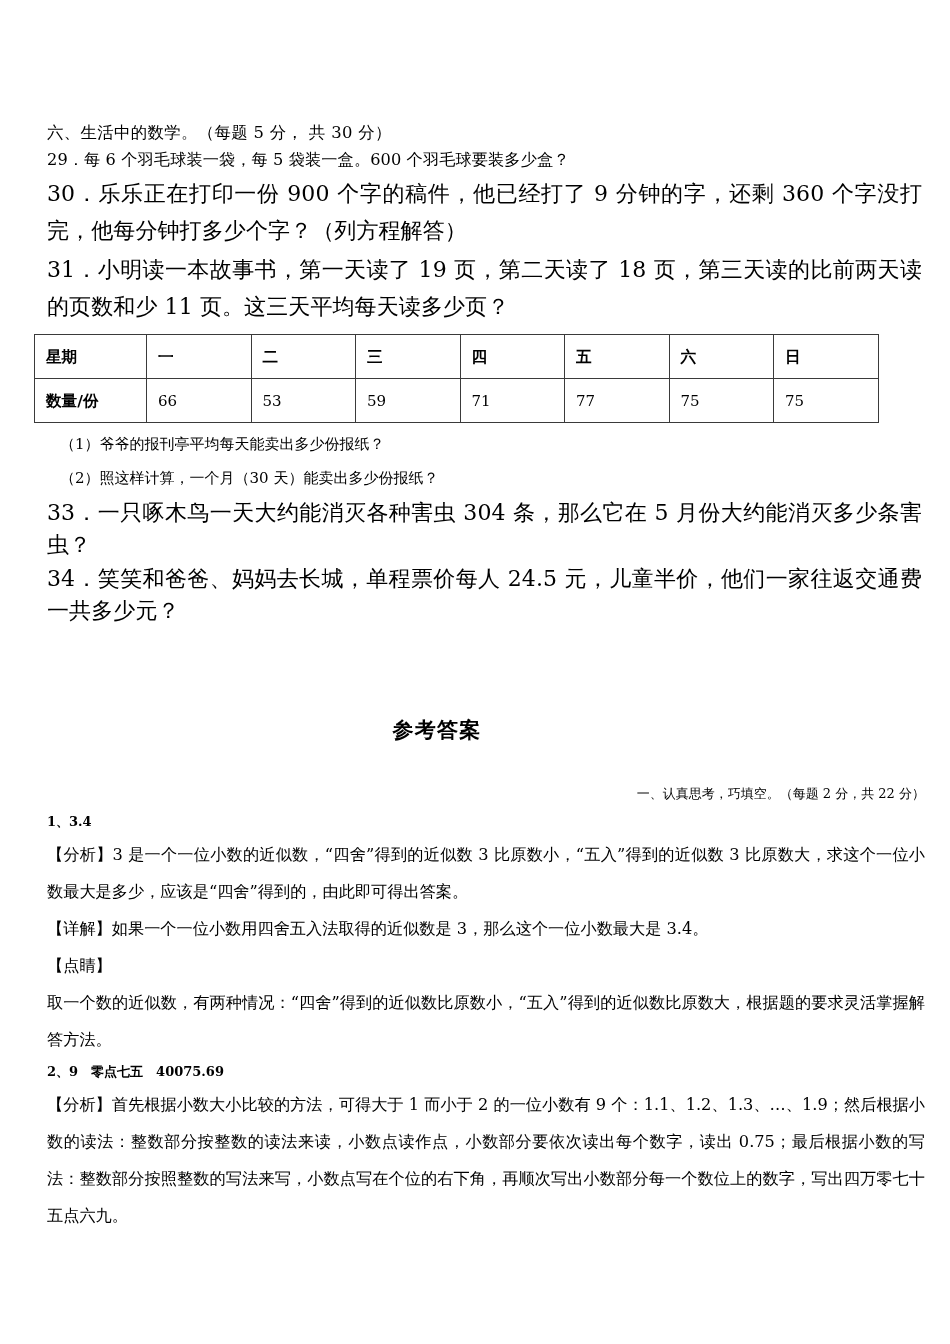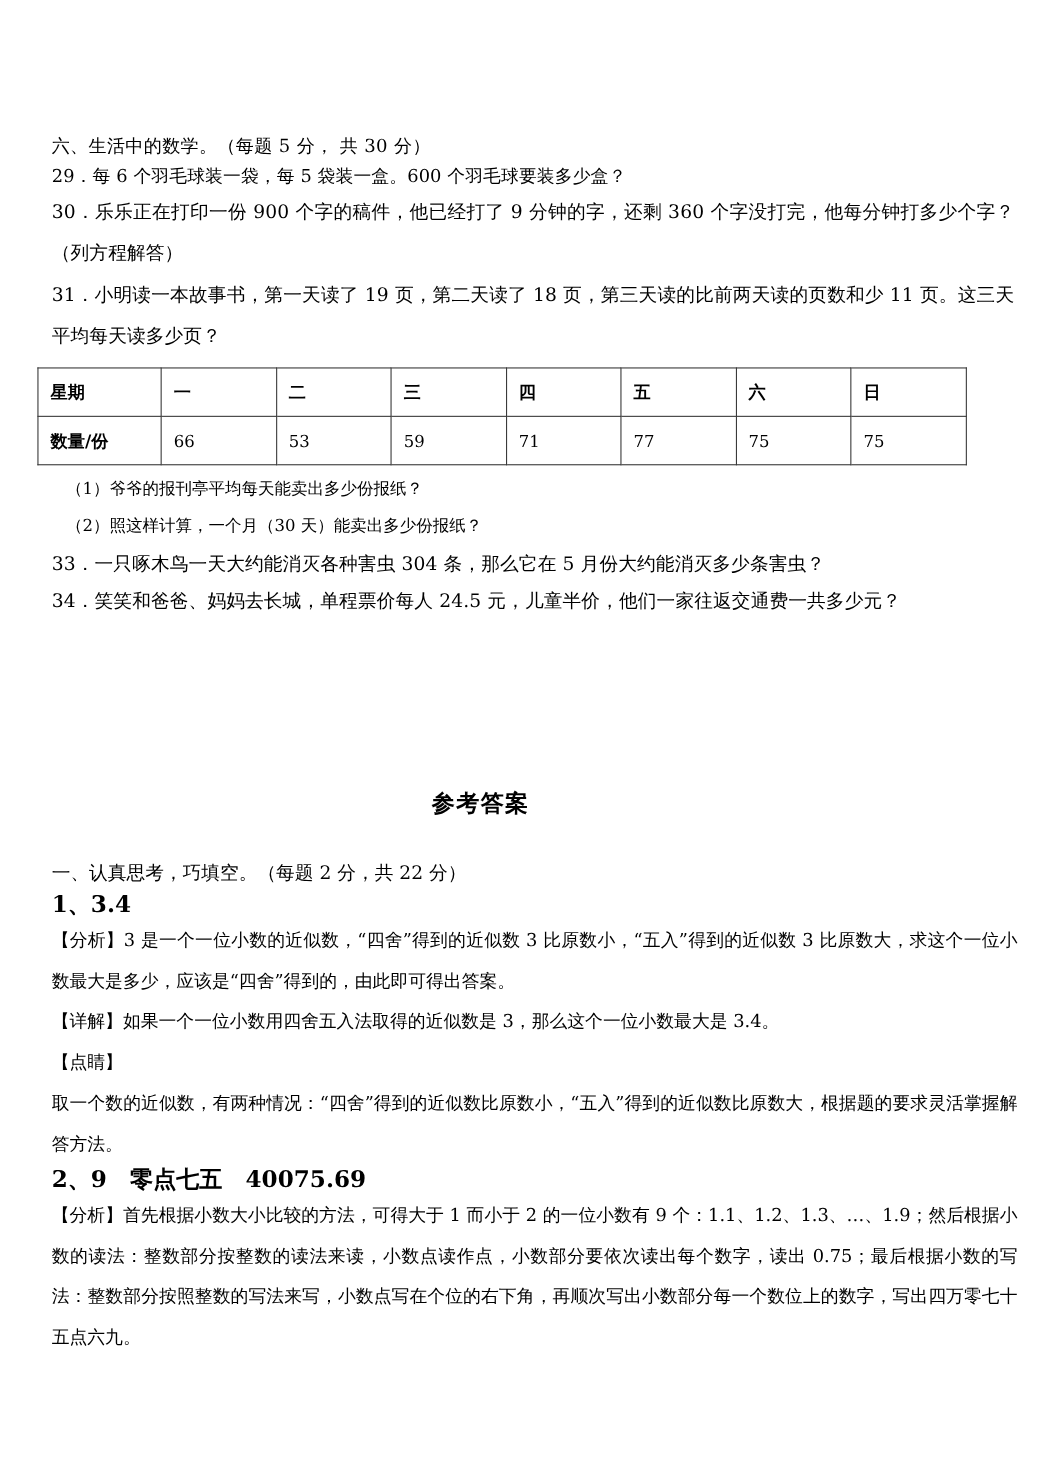--- a/index.html
+++ b/index.html
@@ -42,21 +42,21 @@
   }
   .line-tight {
     line-height: 26px;
   }
   .sec-head {
     font-size: 16.4px;
     line-height: 28px;
     letter-spacing: 0.35px;
   }
   .q {
-    font-size: 17px;
+    font-size: 22px;
     line-height: 32px;
     margin-top: 2px;
   }
   .q-wide {
     line-height: 37px;
   }
   .sub-q {
     font-size: 15px;
     line-height: 34px;
     padding-left: 13px;
@@ -101,25 +101,26 @@
     letter-spacing: 1.2px;
     font-family: "DejaVu Sans", "Liberation Sans", sans-serif;
   }
   .answers {
     position: absolute;
     left: 47px;
     top: 780px;
     width: 878px;
   }
   .ans-head {
-    font-size: 17px;
+    font-size: 13px;
     line-height: 28px;
+    text-align: right;
   }
   .ans-num {
-    font-size: 21px;
+    font-size: 13px;
     line-height: 28px;
     font-weight: 600;
   }
   .ans-para {
     font-size: 16.2px;
     line-height: 37px;
     text-align: justify;
     word-break: break-all;
   }
   .ans-para-short {

